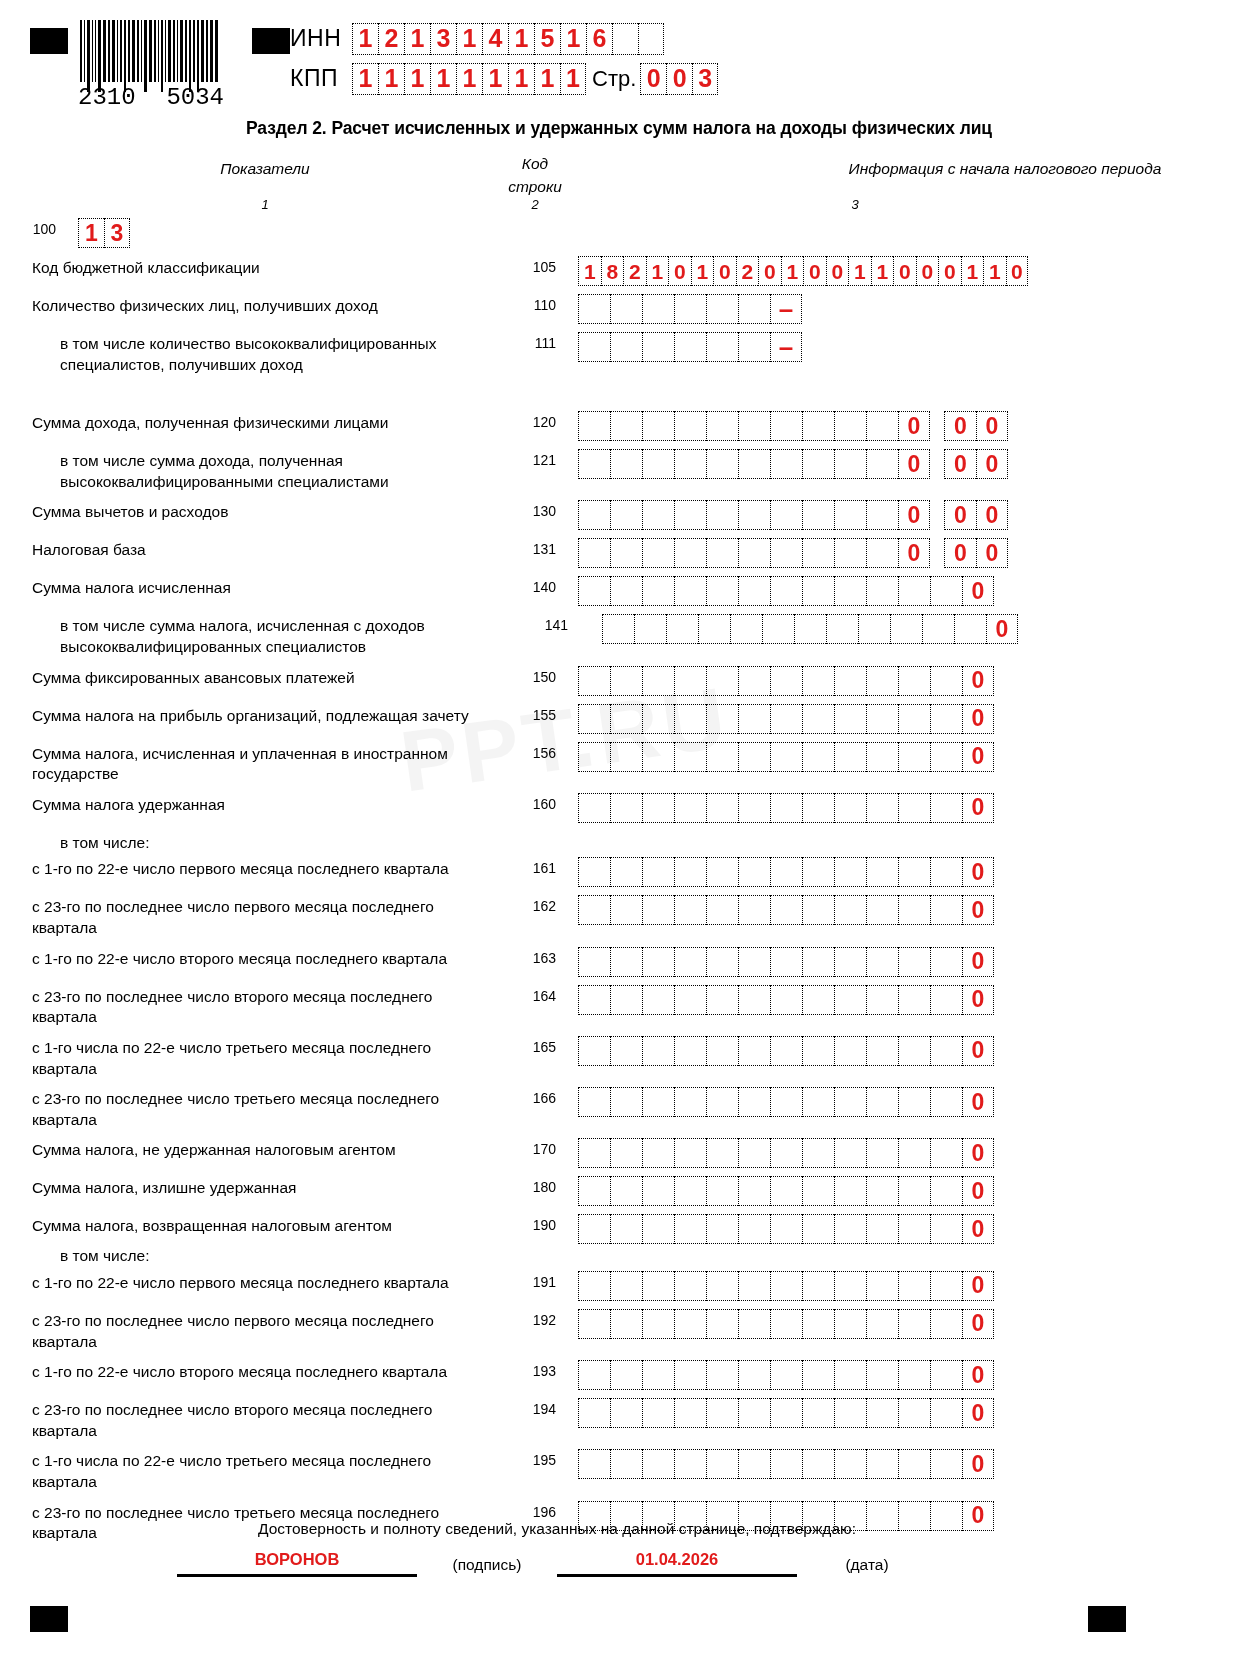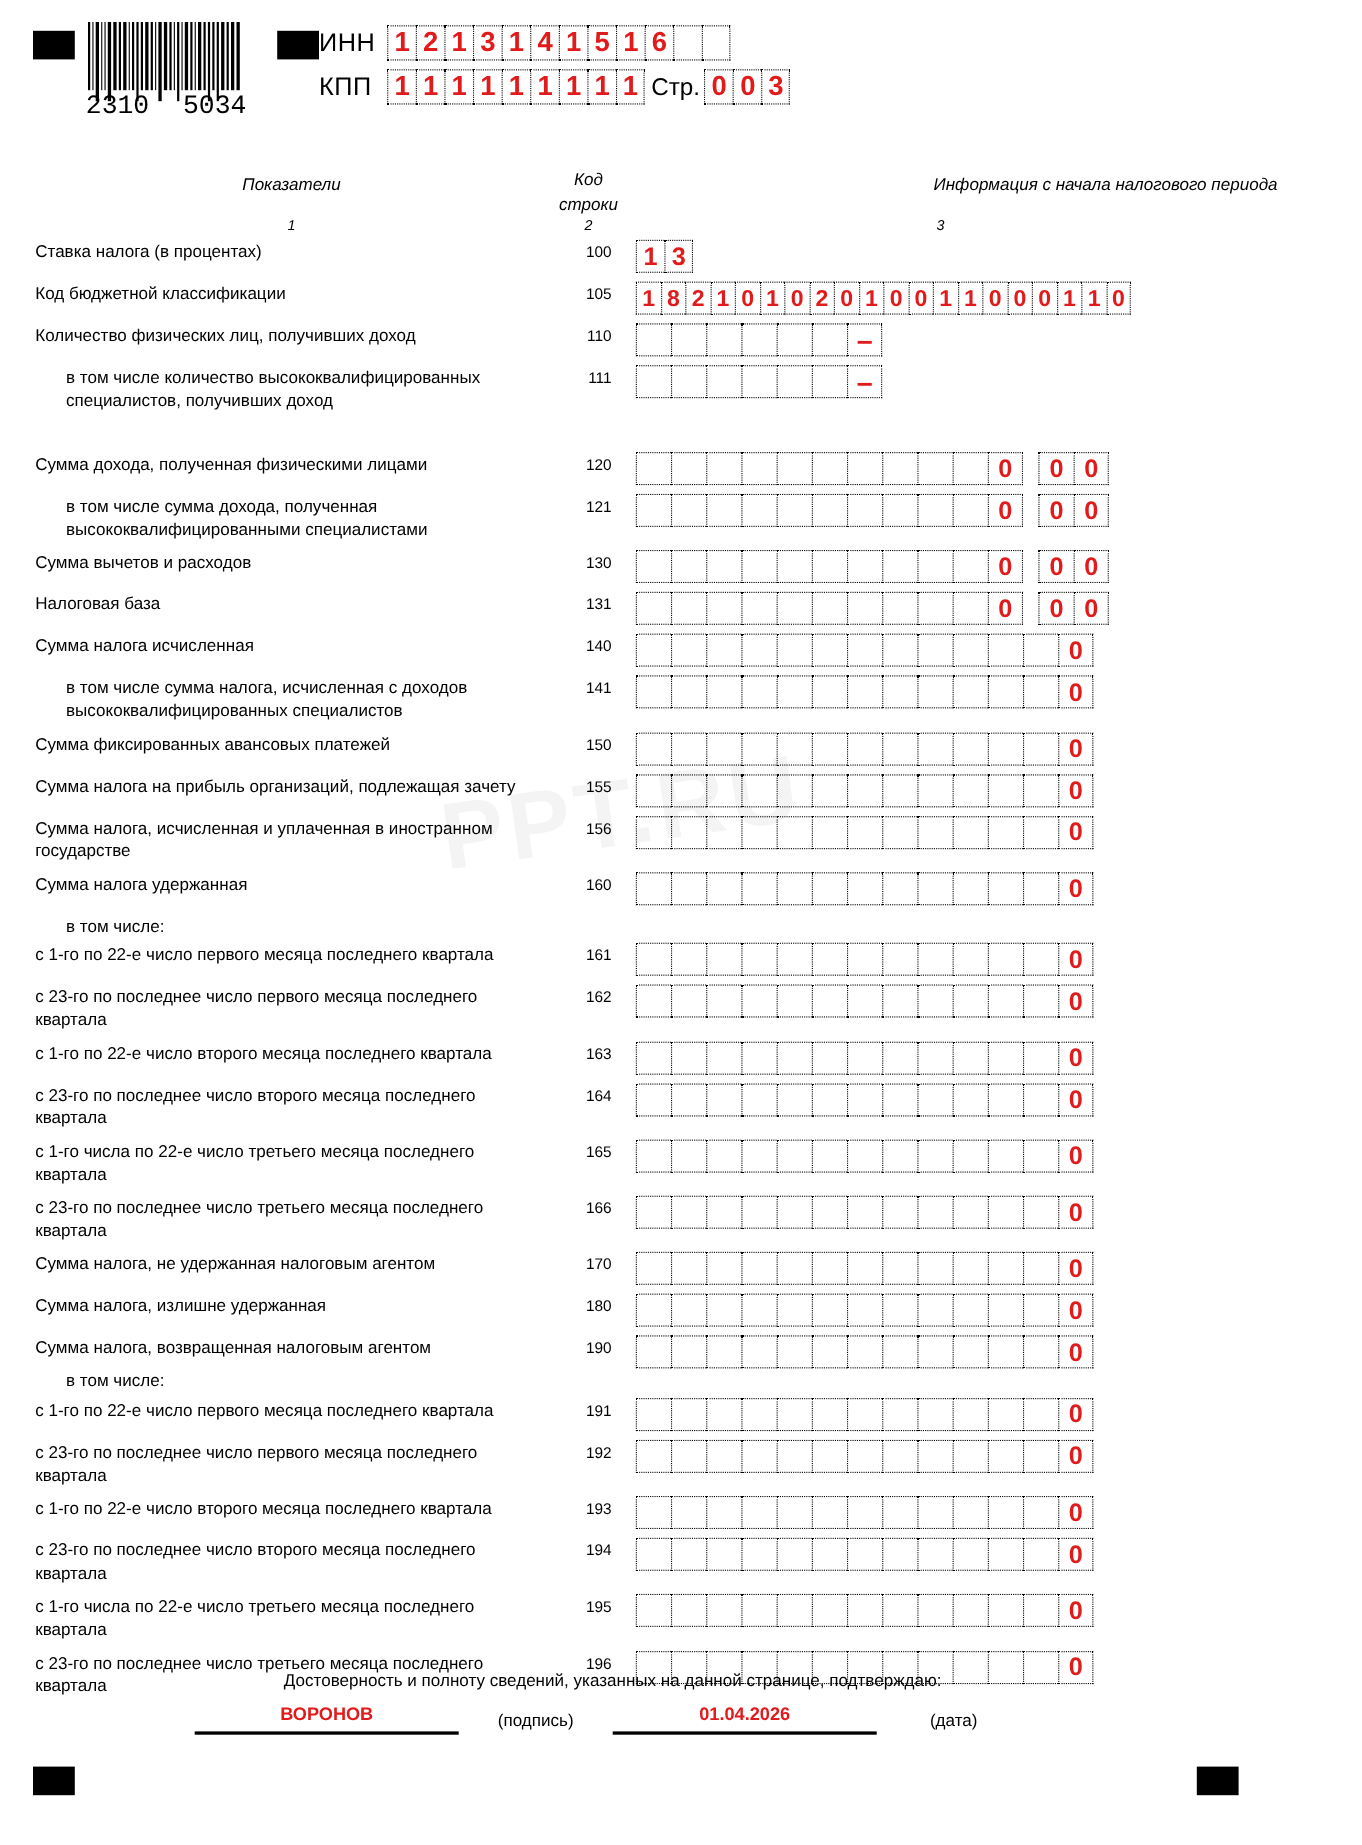--- a/index.html
+++ b/index.html
@@ -203,38 +203,38 @@
         </span>
       <span class="stp-label">Стр.</span>
       <span class="cells" id="page-cells">
           <span class="cell">0</span>
           <span class="cell">0</span>
           <span class="cell">3</span>
         </span>
     </div>
   </div>
 
+  <div class="title">Раздел 2. Расчет исчисленных и удержанных сумм налога на доходы физических лиц</div>
 
   <div class="colhead">
     <div class="ch ch-pokaz">Показатели</div>
     <div class="ch ch-kod">
       <div>Код</div>
       <div>строки</div>
     </div>
     <div class="ch ch-info">Информация с начала налогового периода</div>
     <div class="cn cn1">1</div>
     <div class="cn cn2">2</div>
     <div class="cn cn3">3</div>
   </div>
 
   <div class="wm">PPT.RU</div>
 
   <div class="body" id="table-body">
       <div class="row" style="margin-bottom: 8px;">
-        <div class="r-label">Ставка налога (в процентах)</div>
         <div class="r-code">100</div>
         <div class="r-fields">
           <div class="grp">
             <div class="f rate">1</div>
             <div class="f rate">3</div>
           </div>
         </div>
       </div>
       <div class="row" style="margin-bottom: 8px;">
         <div class="r-label">Код бюджетной классификации</div>
@@ -404,21 +404,21 @@
             <div class="f"></div>
             <div class="f"></div>
             <div class="f"></div>
             <div class="f"></div>
             <div class="f"></div>
             <div class="f"></div>
             <div class="f">0</div>
           </div>
         </div>
       </div>
-      <div class="row" style="margin-bottom: 8px;">
+      <div class="row" style="margin-bottom: 8px; gap: 12px;">
         <div class="r-label indent">в том числе сумма налога, исчисленная с доходов высококвалифицированных специалистов</div>
         <div class="r-code">141</div>
         <div class="r-fields">
           <div class="grp">
             <div class="f"></div>
             <div class="f"></div>
             <div class="f"></div>
             <div class="f"></div>
             <div class="f"></div>
             <div class="f"></div>

